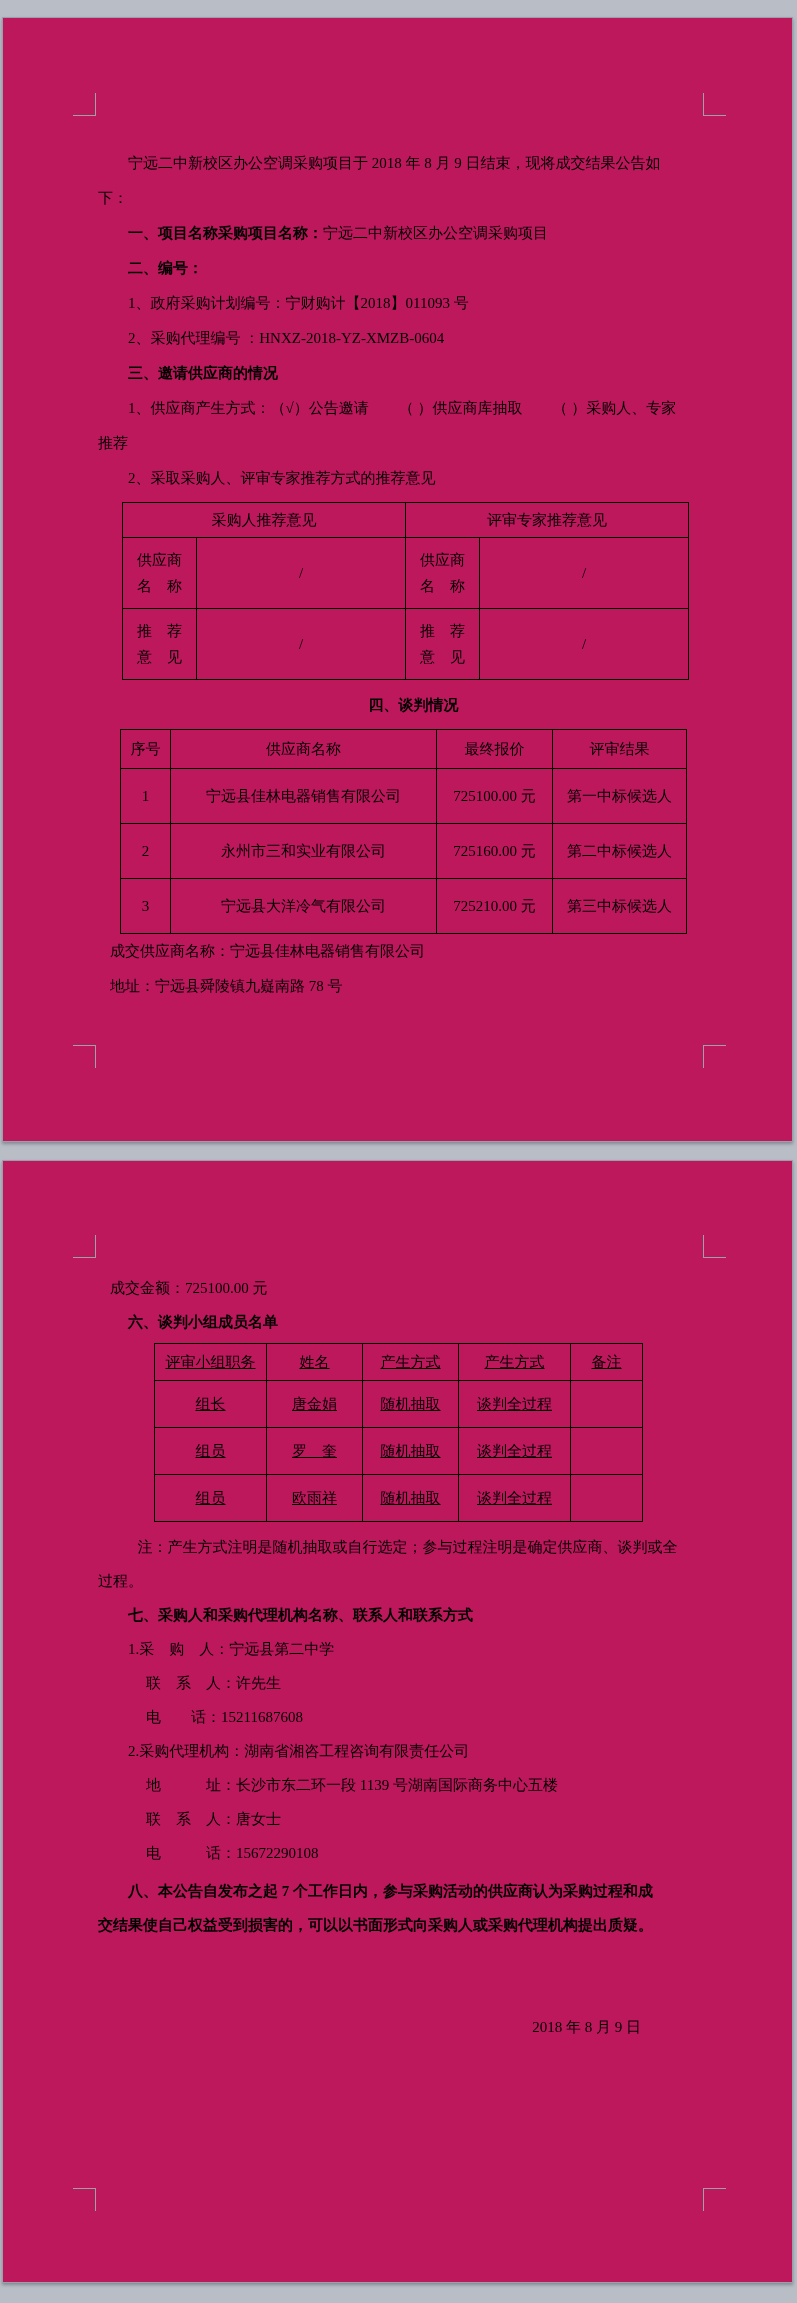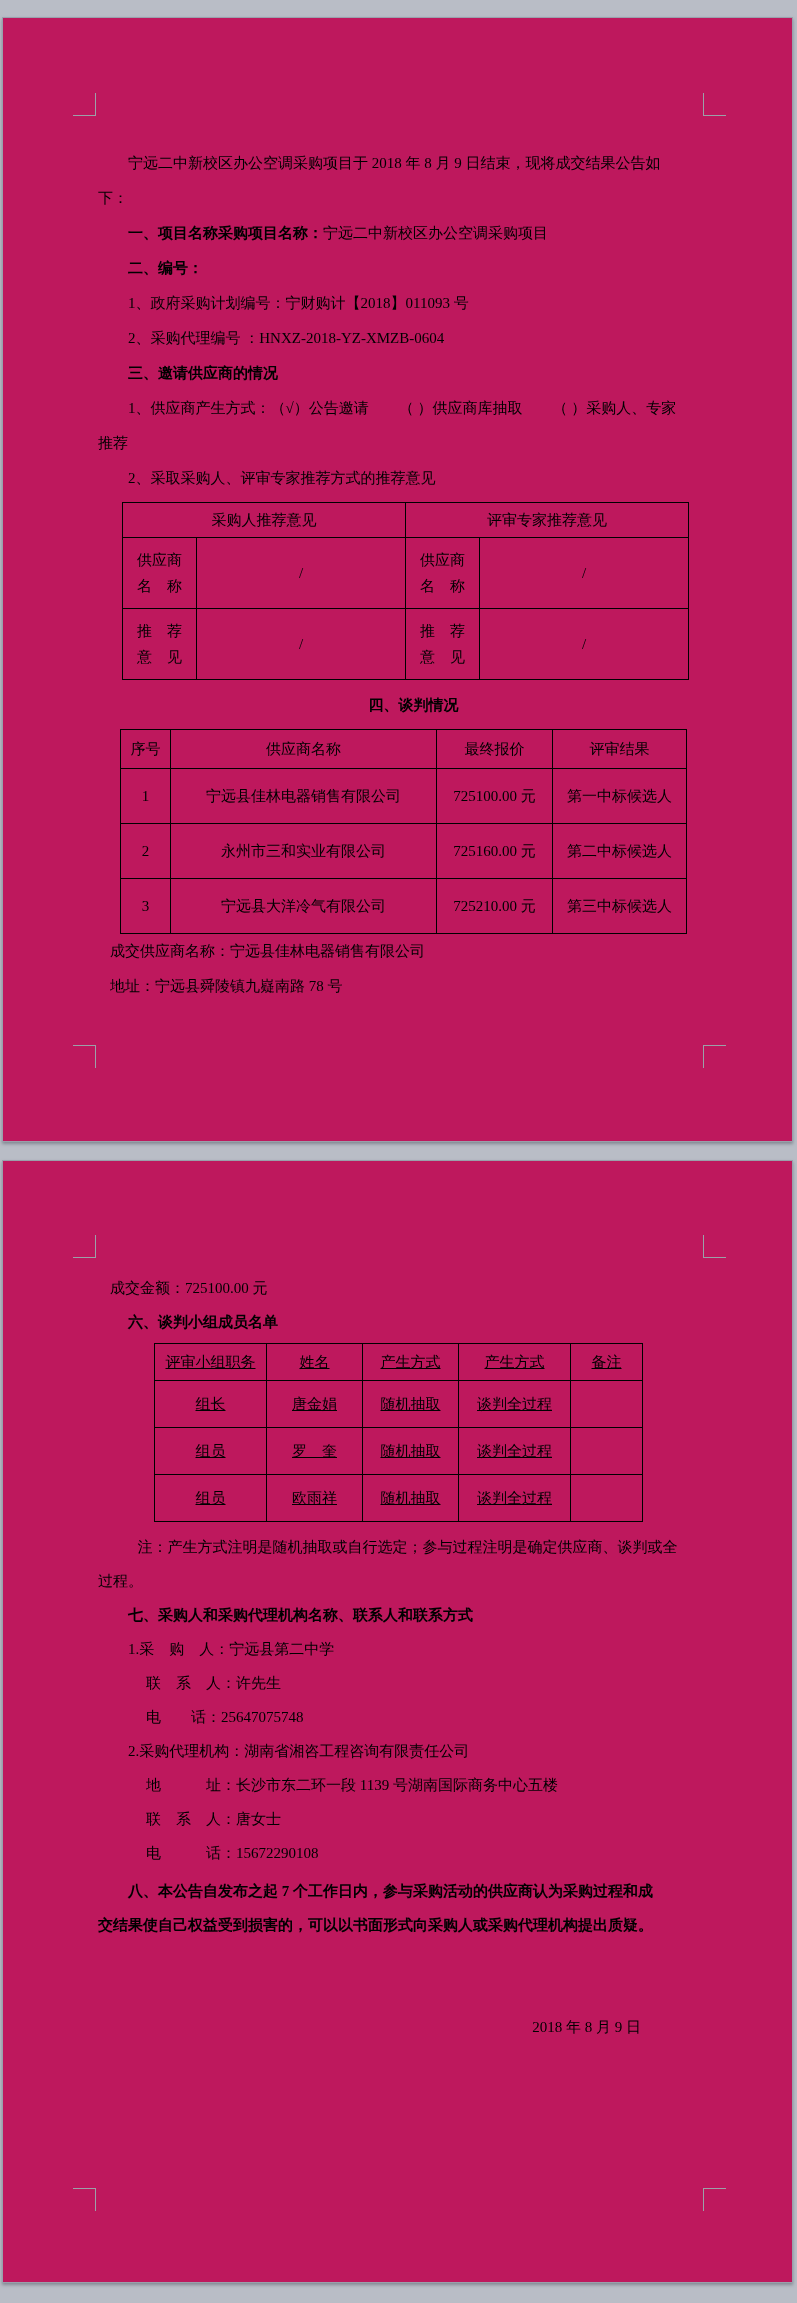--- a/index.html
+++ b/index.html
@@ -203,21 +203,21 @@
       </tr>
     </tbody>
       </table>
 
     <div class="ln indn mt8">注：产生方式注明是随机抽取或自行选定；参与过程注明是确定供应商、谈判或全</div>
     <div class="ln">过程。</div>
 
     <div class="ln ind2 b">七、采购人和采购代理机构名称、联系人和联系方式</div>
     <div class="ln ind2">1.采　购　人：宁远县第二中学</div>
     <div class="ln ind3">联　系　人：许先生</div>
-    <div class="ln ind3">电　　话：25647075748</div>
+    <div class="ln ind3">电　　话：15211687608</div>
     <div class="ln ind2">2.采购代理机构：湖南省湘咨工程咨询有限责任公司</div>
     <div class="ln ind3">地　　　址：长沙市东二环一段 1139 号湖南国际商务中心五楼</div>
     <div class="ln ind3">联　系　人：唐女士</div>
     <div class="ln ind3">电　　　话：15672290108</div>
 
     <div class="ln ind2 b mt4">八、本公告自发布之起 7 个工作日内，参与采购活动的供应商认为采购过程和成</div>
     <div class="ln b">交结果使自己权益受到损害的，可以以书面形式向采购人或采购代理机构提出质疑。</div>
 
     <div class="ln date-line">2018 年 8 月 9 日</div>
 

